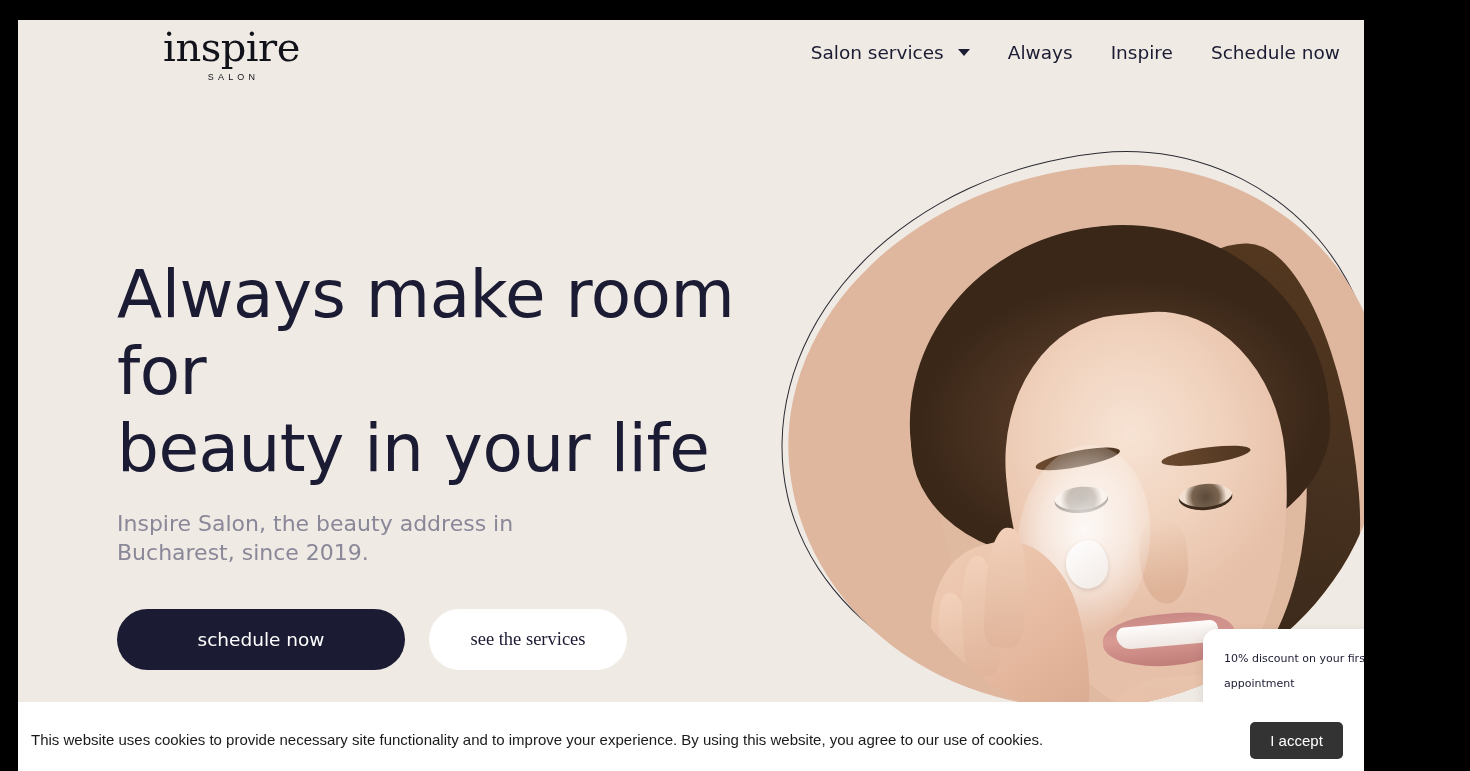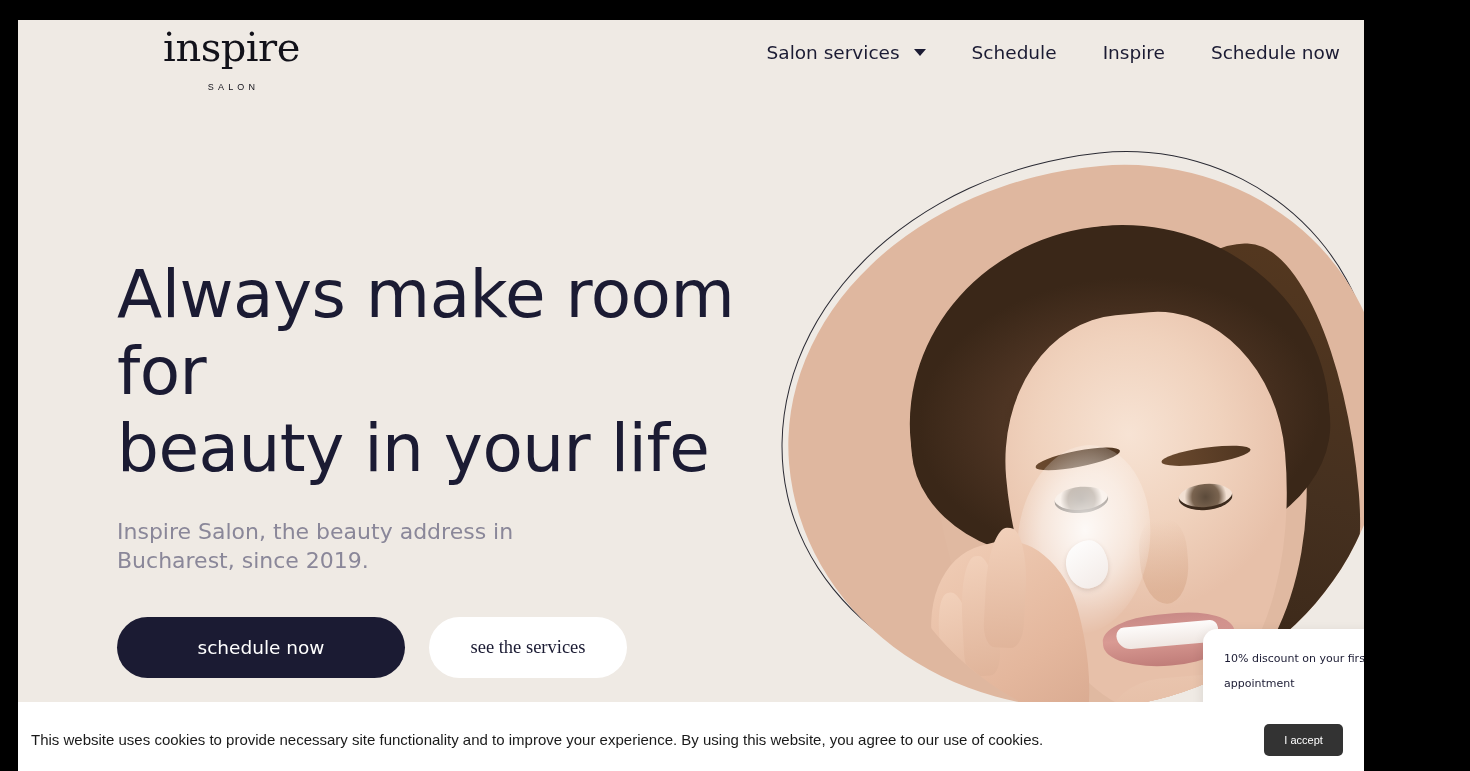--- a/index.html
+++ b/index.html
@@ -48,31 +48,31 @@
     line-height: 46px;
     letter-spacing: -0.5px;
     color: #12121a;
     font-weight: 400;
   }
   .logo-sub {
     font-family: "Liberation Sans", sans-serif;
     font-size: 9px;
     letter-spacing: 4.2px;
     color: #12121a;
-    margin-top: 12px;
+    margin-top: 2px;
     padding-left: 4px;
   }
 
   .main-nav {
     position: absolute;
     right: 95px;
     top: 22px;
     display: flex;
     align-items: center;
-    gap: 12px;
+    gap: 4px;
   }
   .nav-item {
     font-family: "DejaVu Sans", sans-serif;
     font-size: 18.5px;
     font-weight: 400;
     color: #1b1b33;
     text-decoration: none;
     padding: 0 17px;
     white-space: nowrap;
     display: flex;
@@ -107,21 +107,21 @@
   .hero-title {
     font-family: "DejaVu Sans", sans-serif;
     font-size: 66px;
     line-height: 77px;
     font-weight: 400;
     color: #1b1b33;
     letter-spacing: -0.5px;
     white-space: pre-line;
   }
   .hero-sub {
-    margin-top: 30px;
+    margin-top: 22px;
     font-family: "DejaVu Sans", sans-serif;
     font-size: 22px;
     line-height: 29px;
     color: #8a8799;
     white-space: pre-line;
     max-width: 430px;
   }
 
   .hero-buttons {
     margin-top: 42px;
@@ -355,21 +355,21 @@
     display: flex;
     align-items: center;
     gap: 40px;
   }
   .btn-accept {
     background: #333333;
     color: #ffffff;
     border: none;
     border-radius: 5px;
     font-family: "Liberation Sans", sans-serif;
-    font-size: 11px;
+    font-size: 15px;
     padding: 10px 20px;
     cursor: pointer;
     white-space: nowrap;
   }
   .cookie-link {
     font-family: "Liberation Sans", sans-serif;
     font-size: 15px;
     color: #1a1a1a;
     text-decoration: underline;
     cursor: pointer;
@@ -404,21 +404,21 @@
       <div class="logo-word">inspire</div>
       <div class="logo-sub">SALON</div>
     </div>
 
     <nav class="main-nav">
       <a class="nav-item" href="#">
         <span>Salon services</span>
         <span class="caret"></span>
       </a>
       <a class="nav-item" href="#">
-        <span>Schedule</span>
+        <span>Always</span>
       </a>
       <a class="nav-item" href="#">
         <span>Inspire</span>
       </a>
       <a class="nav-item" href="#">
         <span>Schedule now</span>
       </a>
     </nav>
   </header>
 

